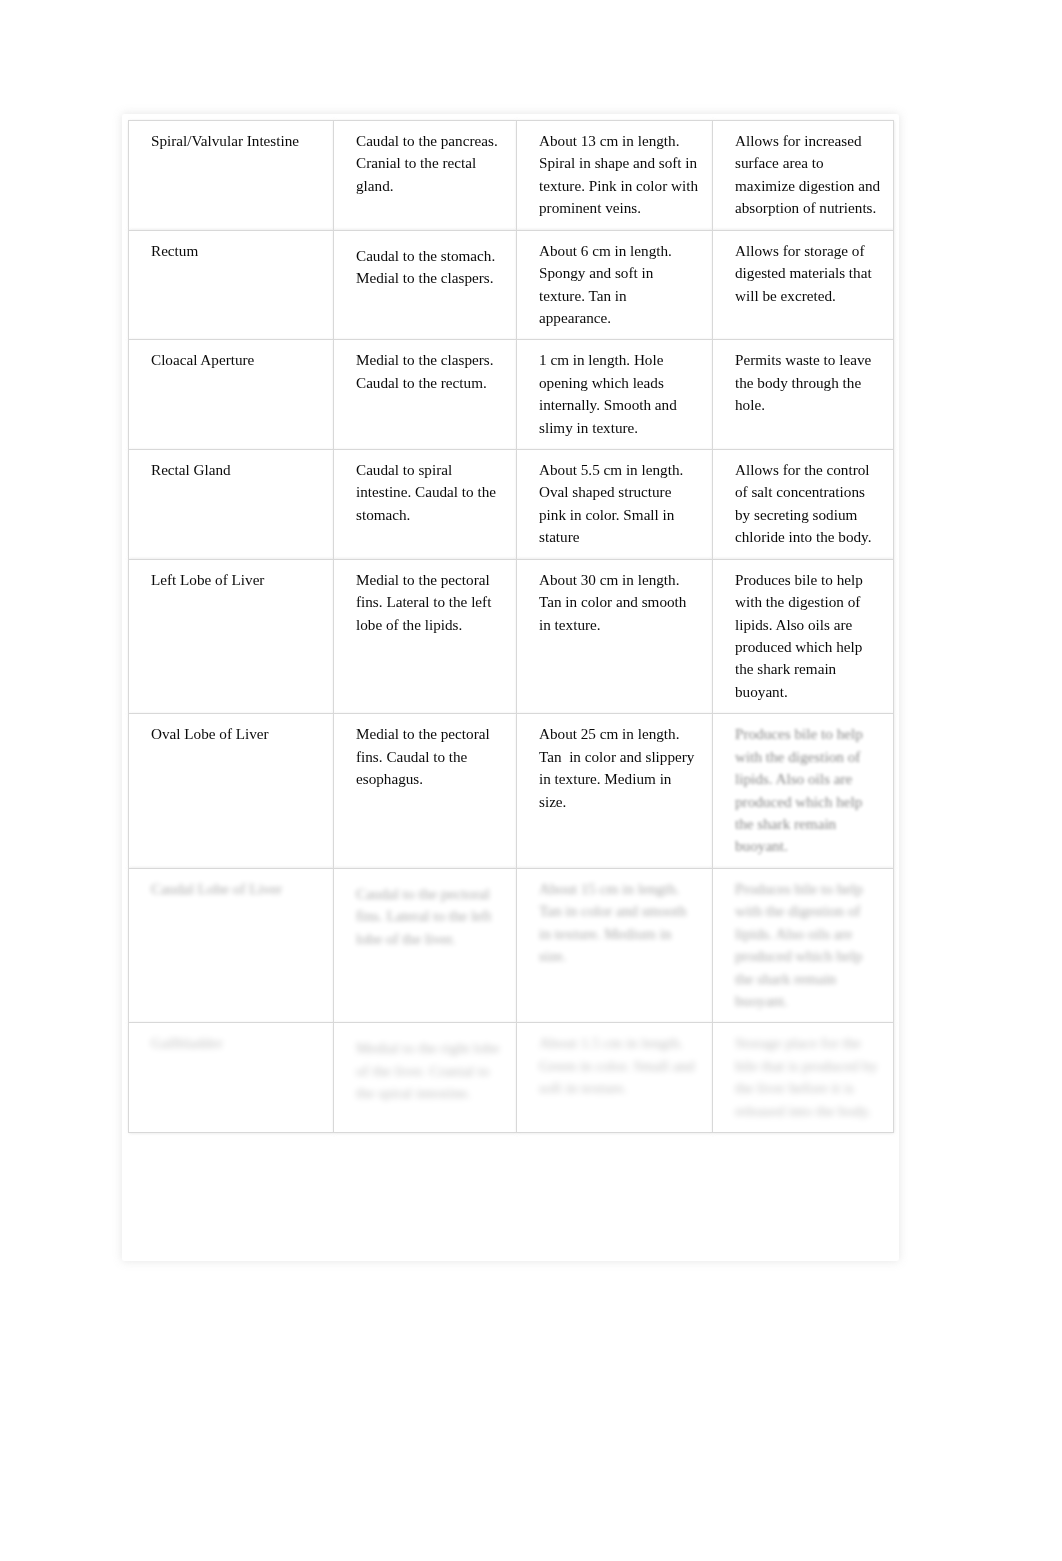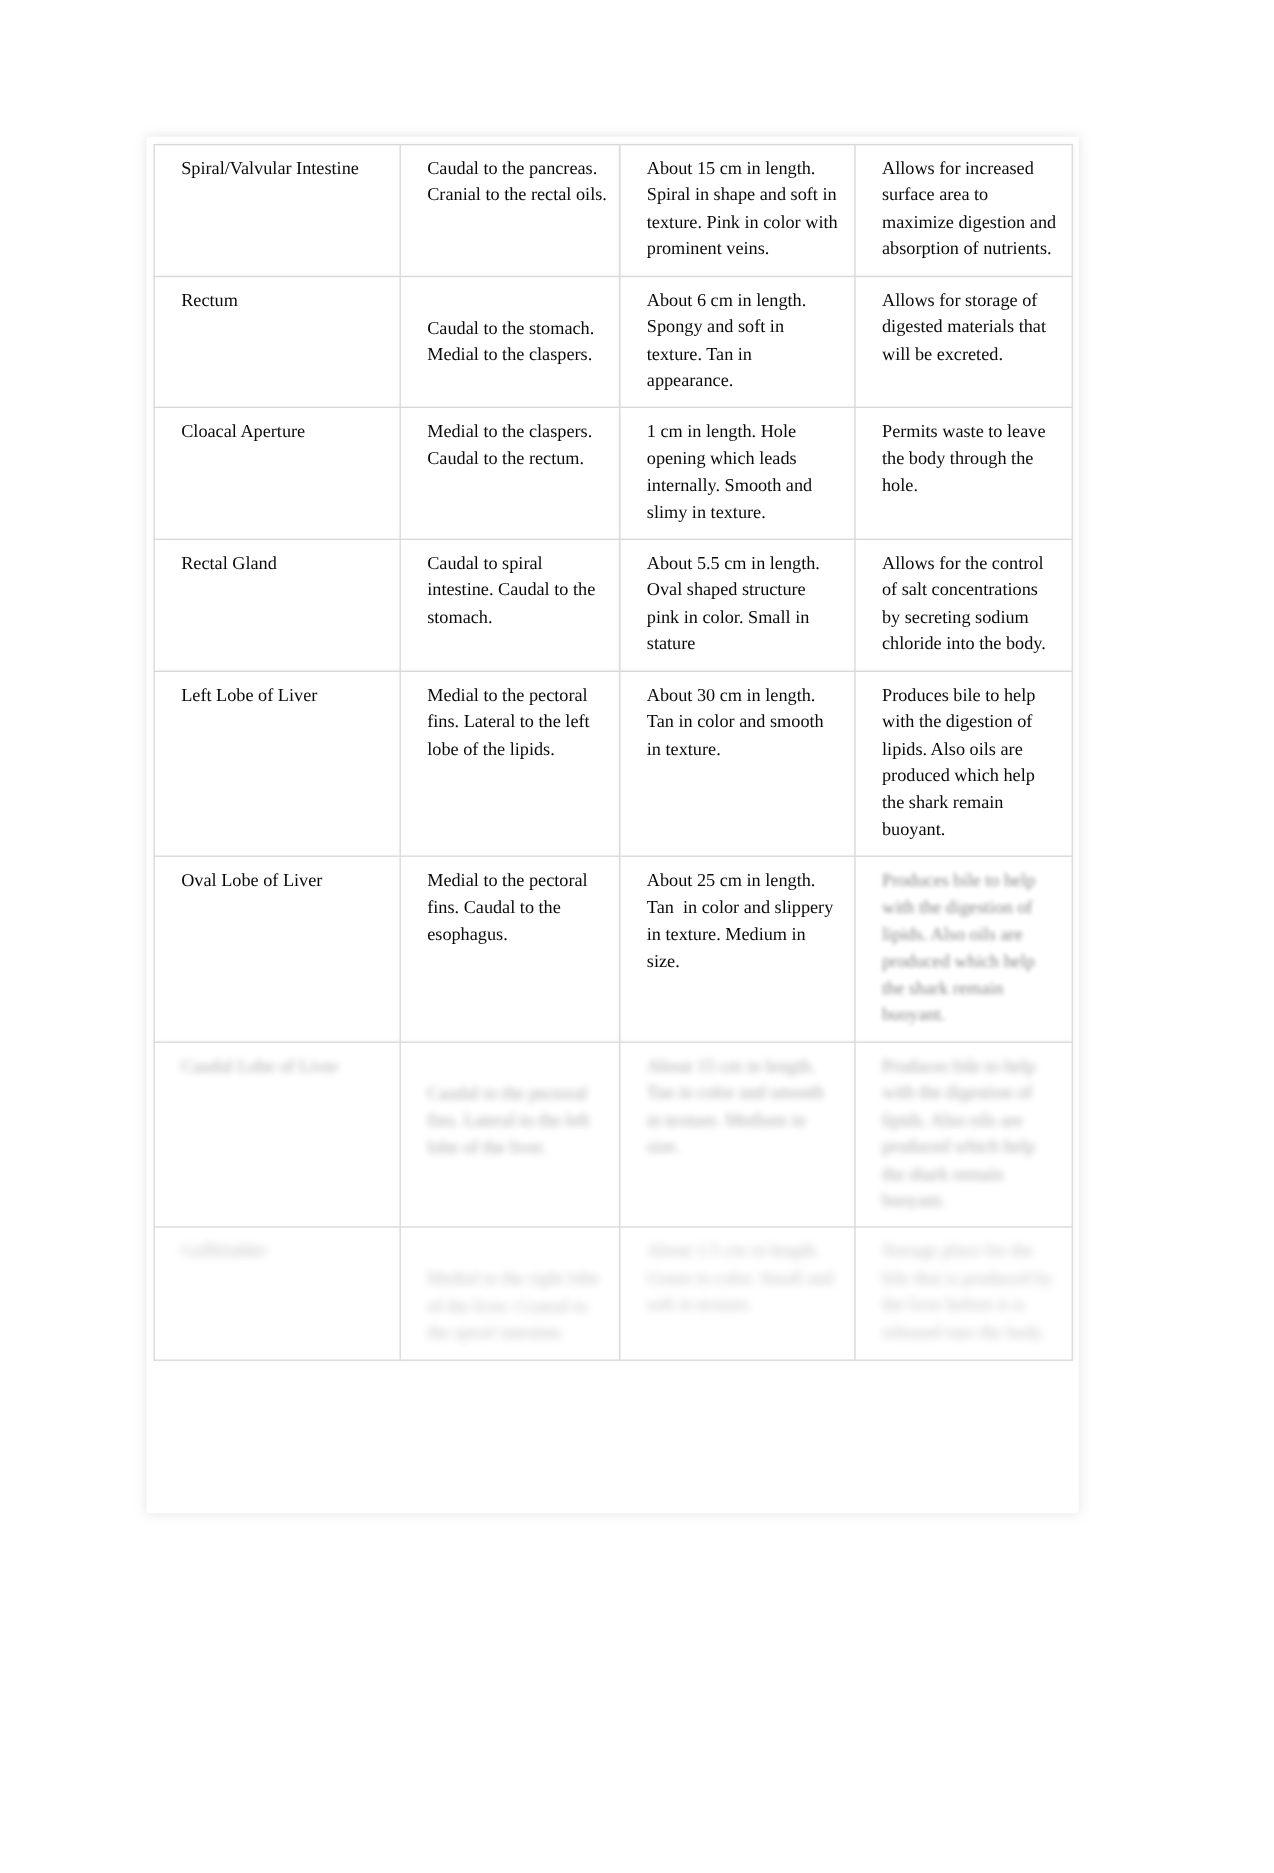--- a/index.html
+++ b/index.html
@@ -41,21 +41,21 @@
   #anatomy-table td {
     vertical-align: top;
     padding: 9px 10px 10px 22px;
     font-size: 15.2px;
     line-height: 1.475;
     color: #0a0a0a;
     border: 1px solid #d8d8d8;
     box-shadow: 0 0 3px rgba(200,200,200,0.55);
     background: #ffffff;
   }
-  #anatomy-table td.drop2 { padding-top: 32px; }
+  #anatomy-table td.drop2 { padding-top: 14px; }
 
   
   .blur-1 { filter: blur(1.7px); opacity: 0.50; }
   .blur-2 { filter: blur(2.9px); opacity: 0.36; }
   .blur-3 { filter: blur(3.4px); opacity: 0.26; }
 
   .cell-text { display: block; white-space: pre-wrap; }
 
   
   #table-halo {
@@ -83,24 +83,24 @@
         <col class="c3">
         <col class="c4">
     </colgroup>
     <tbody>
 
       <tr>
         <td>
             <span class="cell-text">Spiral/Valvular Intestine</span>
           </td>
         <td>
-            <span class="cell-text">Caudal to the pancreas. Cranial to the rectal oils.</span>
-          </td>
-        <td>
-            <span class="cell-text">About 15 cm in length. Spiral in shape and soft in texture. Pink in color with prominent veins.</span>
+            <span class="cell-text">Caudal to the pancreas. Cranial to the rectal gland.</span>
+          </td>
+        <td>
+            <span class="cell-text">About 13 cm in length. Spiral in shape and soft in texture. Pink in color with prominent veins.</span>
           </td>
         <td>
             <span class="cell-text">Allows for increased surface area to maximize digestion and absorption of nutrients.</span>
           </td>
       </tr>
 
       <tr>
         <td>
             <span class="cell-text">Rectum</span>
           </td>

